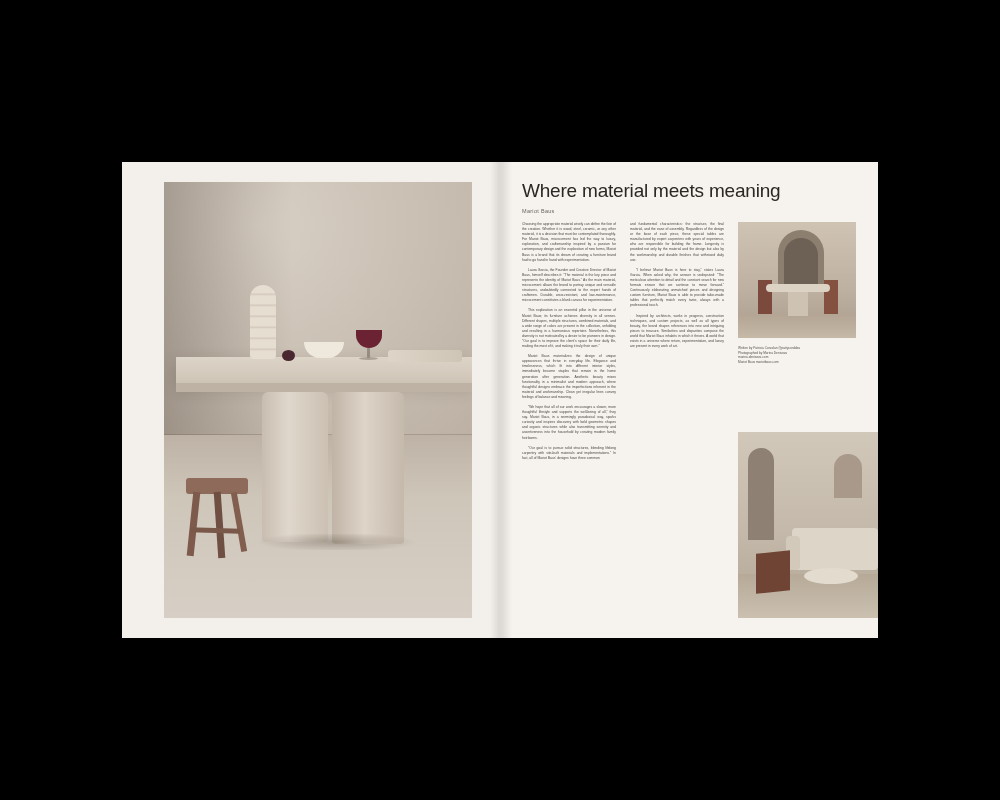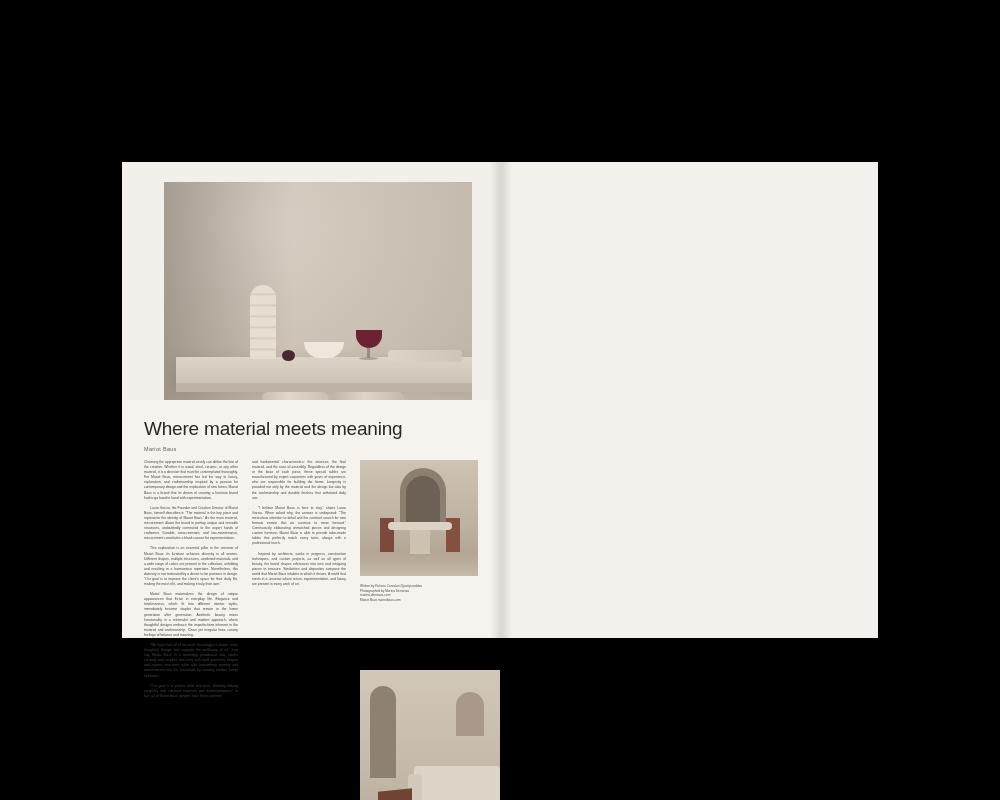--- a/index.html
+++ b/index.html
@@ -22,21 +22,20 @@
   
   .spread {
     position: absolute;
     left: 122px;
     top: 162px;
     width: 756px;
     height: 476px;
     background: #f4f1ec;
     box-shadow: 0 2px 18px rgba(0,0,0,0.55);
     display: flex;
-    flex-direction: column;
   }
 
   .page {
     position: relative;
     height: 100%;
     background: #f5f2ee;
   }
   .page-left {
     width: 378px;
     background: #f3f0eb;

